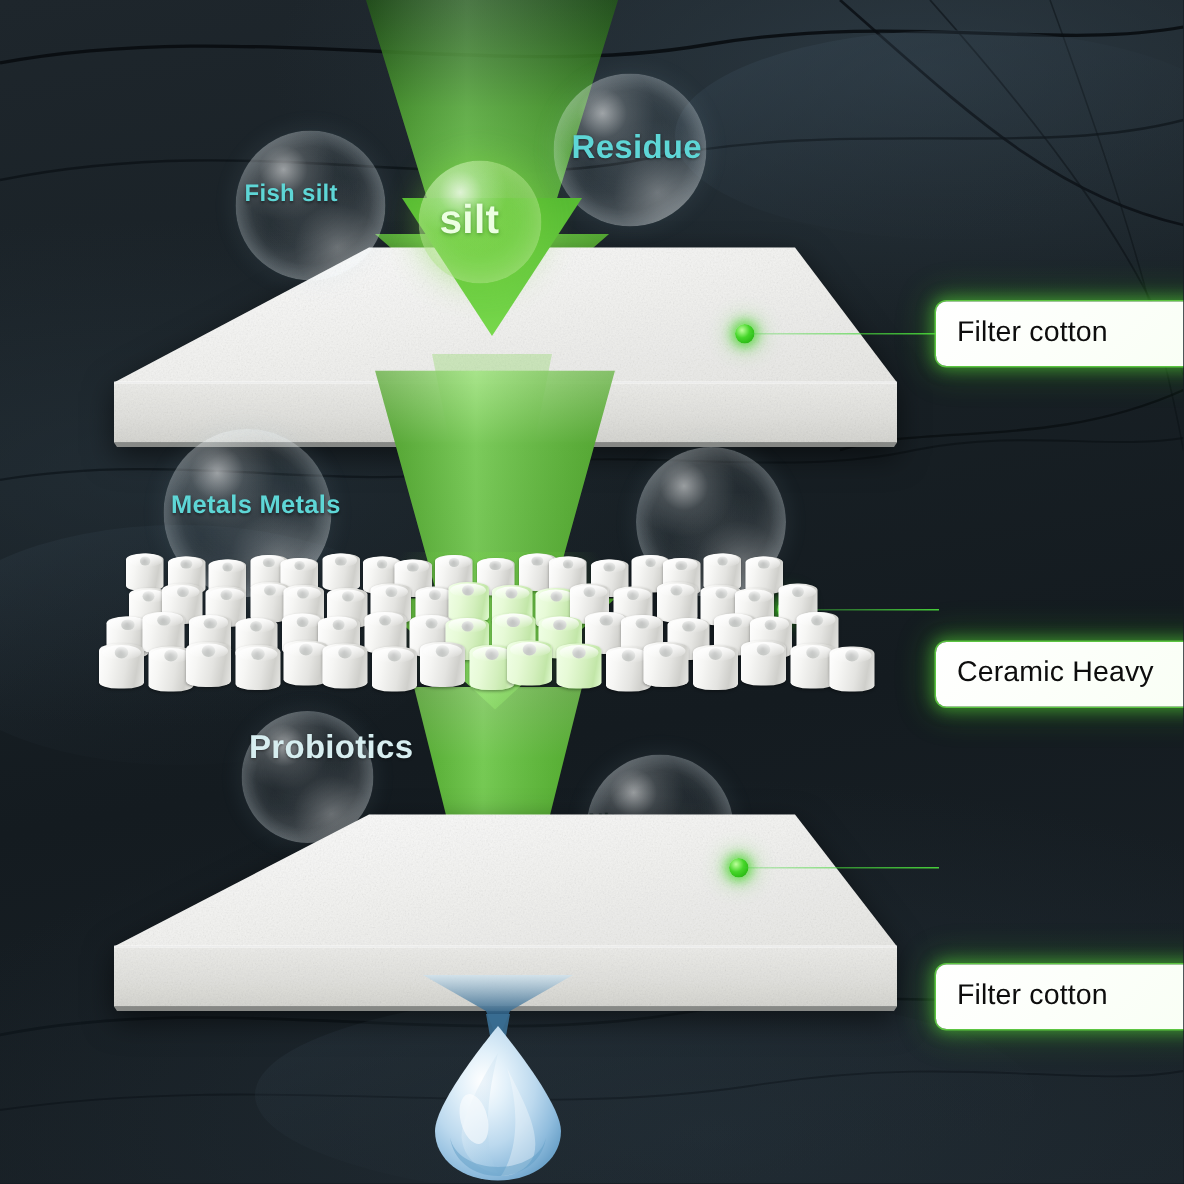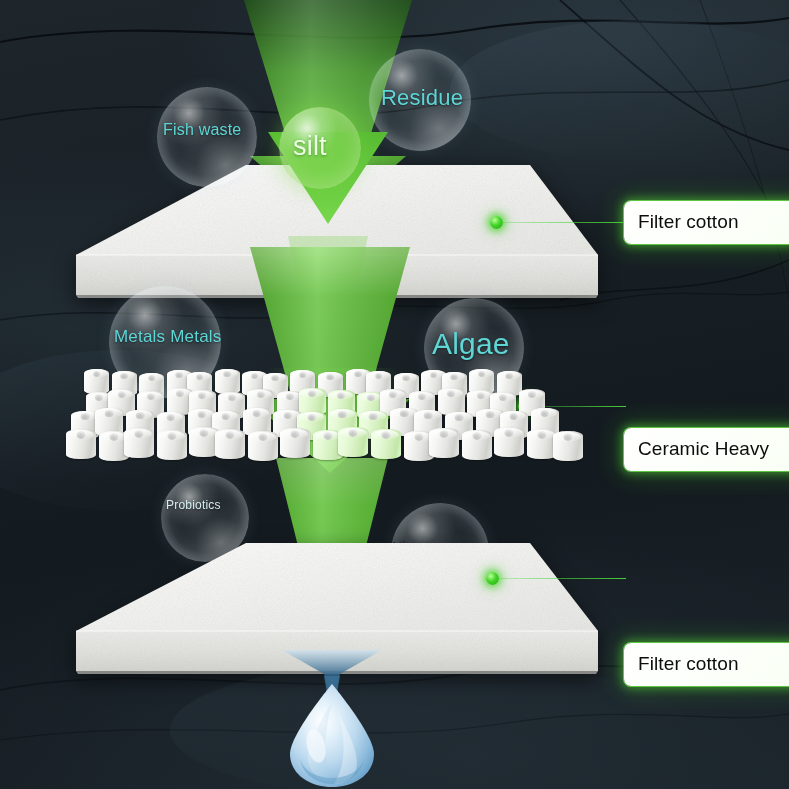--- a/index.html
+++ b/index.html
@@ -48,21 +48,21 @@
     background:
       radial-gradient(circle at 34% 26%, rgba(255,255,255,.75) 0%, rgba(230,255,225,.30) 18%, rgba(160,230,110,.10) 38%, rgba(120,210,70,0) 56%),
       radial-gradient(circle at 50% 50%, rgba(150,225,95,.42) 50%, rgba(120,205,60,.60) 84%, rgba(190,245,150,.80) 96%, rgba(240,255,225,.55) 100%);
     box-shadow:
       inset 0 0 20px rgba(255,255,255,.35),
       0 0 22px rgba(120,210,60,.45);
   }
   .bubble-label {
     position:absolute;
     white-space:nowrap;
-    font-weight:400;
+    font-weight:700;
     letter-spacing:.2px;
     text-shadow:0 1px 2px rgba(0,0,0,.45);
     pointer-events:none;
   }
 
   
   .rings { position:absolute; }
   .ring {
     position:absolute;
     border-radius:46% 46% 44% 44% / 16% 16% 14% 14%;
@@ -197,21 +197,21 @@
     <line x1="18" y1="100" x2="540" y2="100" stroke="#ffffff" stroke-width="1.2" opacity=".75"></line>
 
     <polygon points="18,140 540,140 538,143 20,143" fill="#b9b9b4" opacity=".7"></polygon>
   </svg>
 
   <svg class="arrow" style="left:268px; top:236px; opacity:.55;" width="120" height="70" viewBox="0 0 120 70">
     <polygon points="20,0 100,0 86,70 34,70" fill="#7bd24d" opacity=".55"></polygon>
   </svg>
 
   <div class="bubble" style="left:157px; top:87px; width:100px; height:100px;"></div>
-  <div class="bubble-label" style="left:163px; top:121px; font-size:16px; color:#5ed6d6;">Fish waste</div>
+  <div class="bubble-label" style="left:163px; top:121px; font-size:16px; color:#5ed6d6;">Fish silt</div>
 
   <div class="bubble" style="left:369px; top:49px; width:102px; height:102px;"></div>
   <div class="bubble-label" style="left:381px; top:85px; font-size:22px; color:#5ed6d6;">Residue</div>
 
   <svg class="arrow" style="left:268px; top:132px;" width="120" height="96" viewBox="0 0 120 96">
     <defs>
       <linearGradient id="a1h" x1="0" y1="0" x2="0" y2="1">
         <stop offset="0%" stop-color="#57bb33"></stop>
         <stop offset="100%" stop-color="#78d84c"></stop>
       </linearGradient>
@@ -237,21 +237,20 @@
       </linearGradient>
     </defs>
     <path d="M10,0 L170,0 L128,152 L170,152 L90,226 L10,152 L52,152 Z" fill="url(#a2)"></path>
     <path d="M10,0 L170,0 L128,152 L170,152 L90,226 L10,152 L52,152 Z" fill="url(#a2s)"></path>
   </svg>
 
   <div class="bubble" style="left:109px; top:286px; width:112px; height:112px;"></div>
   <div class="bubble-label" style="left:114px; top:327px; font-size:17px; color:#5ed6d6;">Metals Metals</div>
 
   <div class="bubble" style="left:424px; top:298px; width:100px; height:100px;"></div>
-  <div class="bubble-label" style="left:432px; top:327px; font-size:30px; color:#5ed6d6;">Algae</div>
 
   <div class="rings" id="ring-bed" style="left:60px; top:366px; width:530px; height:110px;">
       <div class="ring" style="width: 25.05px; height: 25.05px; left: 27px; top: 4.5px; z-index: 10; margin-left: -3px; margin-top: -2px;"></div>
       <div class="ring" style="width: 25.05px; height: 25.05px; left: 52.551px; top: 4.5px; z-index: 10; margin-left: -1px; margin-top: 0px;"></div>
       <div class="ring" style="width: 25.05px; height: 25.05px; left: 78.102px; top: 4.5px; z-index: 10; margin-left: 1px; margin-top: 2px;"></div>
       <div class="ring" style="width: 25.05px; height: 25.05px; left: 103.653px; top: 4.5px; z-index: 10; margin-left: 3px; margin-top: -1px;"></div>
       <div class="ring" style="width: 25.05px; height: 25.05px; left: 129.204px; top: 4.5px; z-index: 10; margin-left: -2px; margin-top: 1px;"></div>
       <div class="ring" style="width: 25.05px; height: 25.05px; left: 154.755px; top: 4.5px; z-index: 10; margin-left: 0px; margin-top: -2px;"></div>
       <div class="ring" style="width: 25.05px; height: 25.05px; left: 180.306px; top: 4.5px; z-index: 10; margin-left: 2px; margin-top: 0px;"></div>
       <div class="ring" style="width: 25.05px; height: 25.05px; left: 205.857px; top: 4.5px; z-index: 10; margin-left: -3px; margin-top: 2px;"></div>
@@ -333,21 +332,21 @@
         <stop offset="0%" stop-color="#000" stop-opacity=".14"></stop>
         <stop offset="42%" stop-color="#fff" stop-opacity=".16"></stop>
         <stop offset="100%" stop-color="#000" stop-opacity=".12"></stop>
       </linearGradient>
     </defs>
     <path d="M14,0 L126,0 L98,112 L132,112 L70,170 L8,112 L42,112 Z" fill="url(#a3)"></path>
     <path d="M14,0 L126,0 L98,112 L132,112 L70,170 L8,112 L42,112 Z" fill="url(#a3s)"></path>
   </svg>
 
   <div class="bubble" style="left:161px; top:474px; width:88px; height:88px;"></div>
-  <div class="bubble-label" style="left:166px; top:498px; font-size:12px; color:#d7eef0;">Probiotics</div>
+  <div class="bubble-label" style="left:166px; top:485px; font-size:22px; color:#d7eef0;">Probiotics</div>
 
   <div class="bubble" style="left:391px; top:503px; width:98px; height:98px;"></div>
   <div class="bubble-label" style="left:392px; top:539px; font-size:14px; color:#1d2b2b;">Nitrosomonas</div>
 
   <svg class="slab" style="left:58px; top:535px;" width="540" height="145" viewBox="0 0 540 145">
     <polygon points="188,8 472,8 540,96 18,96" fill="url(#ctop)"></polygon>
     <polygon points="188,8 472,8 540,96 18,96" fill="url(#ctop)" filter="url(#grain)" opacity=".9"></polygon>
     <polygon points="18,96 540,96 540,136 18,136" fill="url(#cfront)"></polygon>
     <polygon points="18,96 540,96 540,136 18,136" fill="url(#cfront)" filter="url(#grain)" opacity=".85"></polygon>
     <line x1="18" y1="96" x2="540" y2="96" stroke="#ffffff" stroke-width="1.2" opacity=".75"></line>

